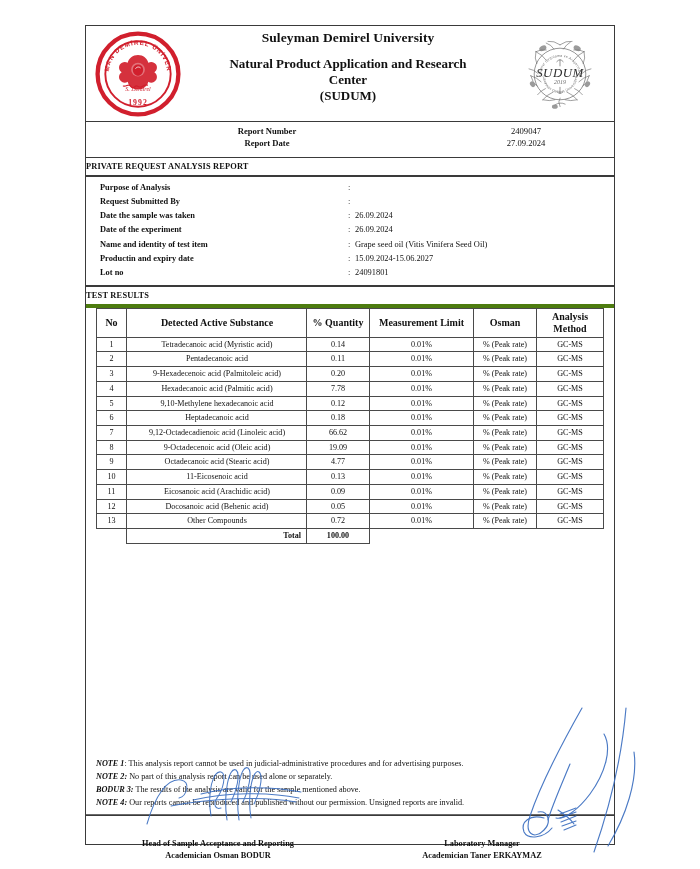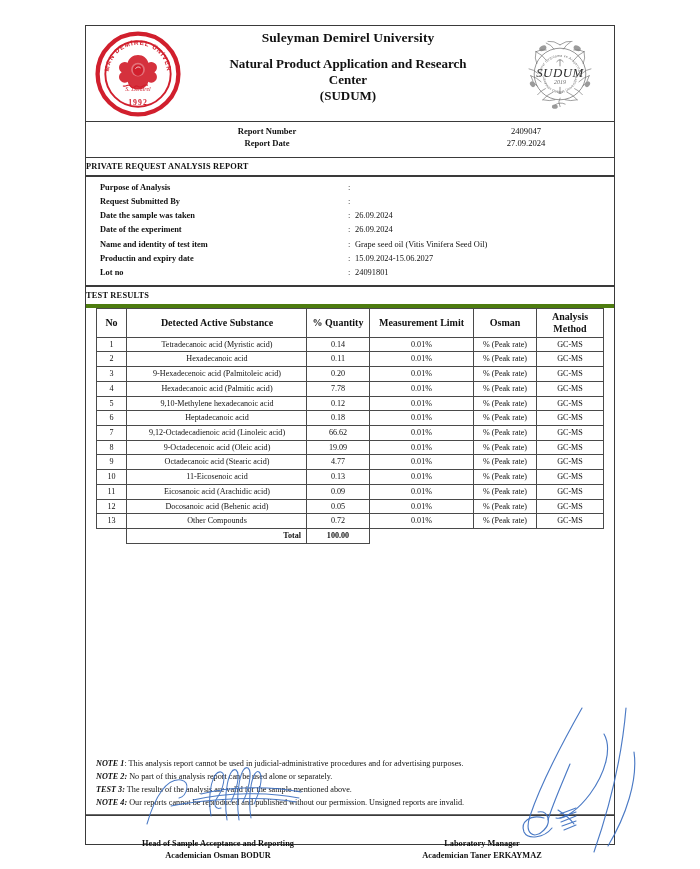--- a/index.html
+++ b/index.html
@@ -371,21 +371,21 @@
           <tr>
             <td class="c-no">1</td>
             <td class="c-subst">Tetradecanoic acid (Myristic acid)</td>
             <td class="c-qty">0.14</td>
             <td class="c-limit">0.01%</td>
             <td class="c-unit">% (Peak rate)</td>
             <td class="c-method">GC-MS</td>
           </tr>
           <tr>
             <td class="c-no">2</td>
-            <td class="c-subst">Hexadecanoic acid</td>
+            <td class="c-subst">Pentadecanoic acid</td>
             <td class="c-qty">0.11</td>
             <td class="c-limit">0.01%</td>
             <td class="c-unit">% (Peak rate)</td>
             <td class="c-method">GC-MS</td>
           </tr>
           <tr>
             <td class="c-no">3</td>
             <td class="c-subst">9-Hexadecenoic acid (Palmitoleic acid)</td>
             <td class="c-qty">0.20</td>
             <td class="c-limit">0.01%</td>
@@ -487,21 +487,21 @@
   <div class="spacer"></div>
 
   <div class="notes">
     <div class="note-line">
       <span class="note-tag">NOTE 1</span><span>: This analysis report cannot be used in judicial-administrative procedures and for advertising purposes.</span>
     </div>
     <div class="note-line">
       <span class="note-tag">NOTE 2:</span><span> No part of this analysis report can be used alone or separately.</span>
     </div>
     <div class="note-line">
-      <span class="note-tag">TEST 3:</span><span> The results of the analysis are valid for the sample mentioned above.</span>
+      <span class="note-tag">BODUR 3:</span><span> The results of the analysis are valid for the sample mentioned above.</span>
     </div>
     <div class="note-line">
       <span class="note-tag">NOTE 4:</span><span> Our reports cannot be reproduced and published without our permission. Unsigned reports are invalid.</span>
     </div>
   </div>
 
   <div class="sign-band">
     <div class="sign-col">
       <div>Head of Sample Acceptance and Reporting</div>
       <div>Academician Osman BODUR</div>

